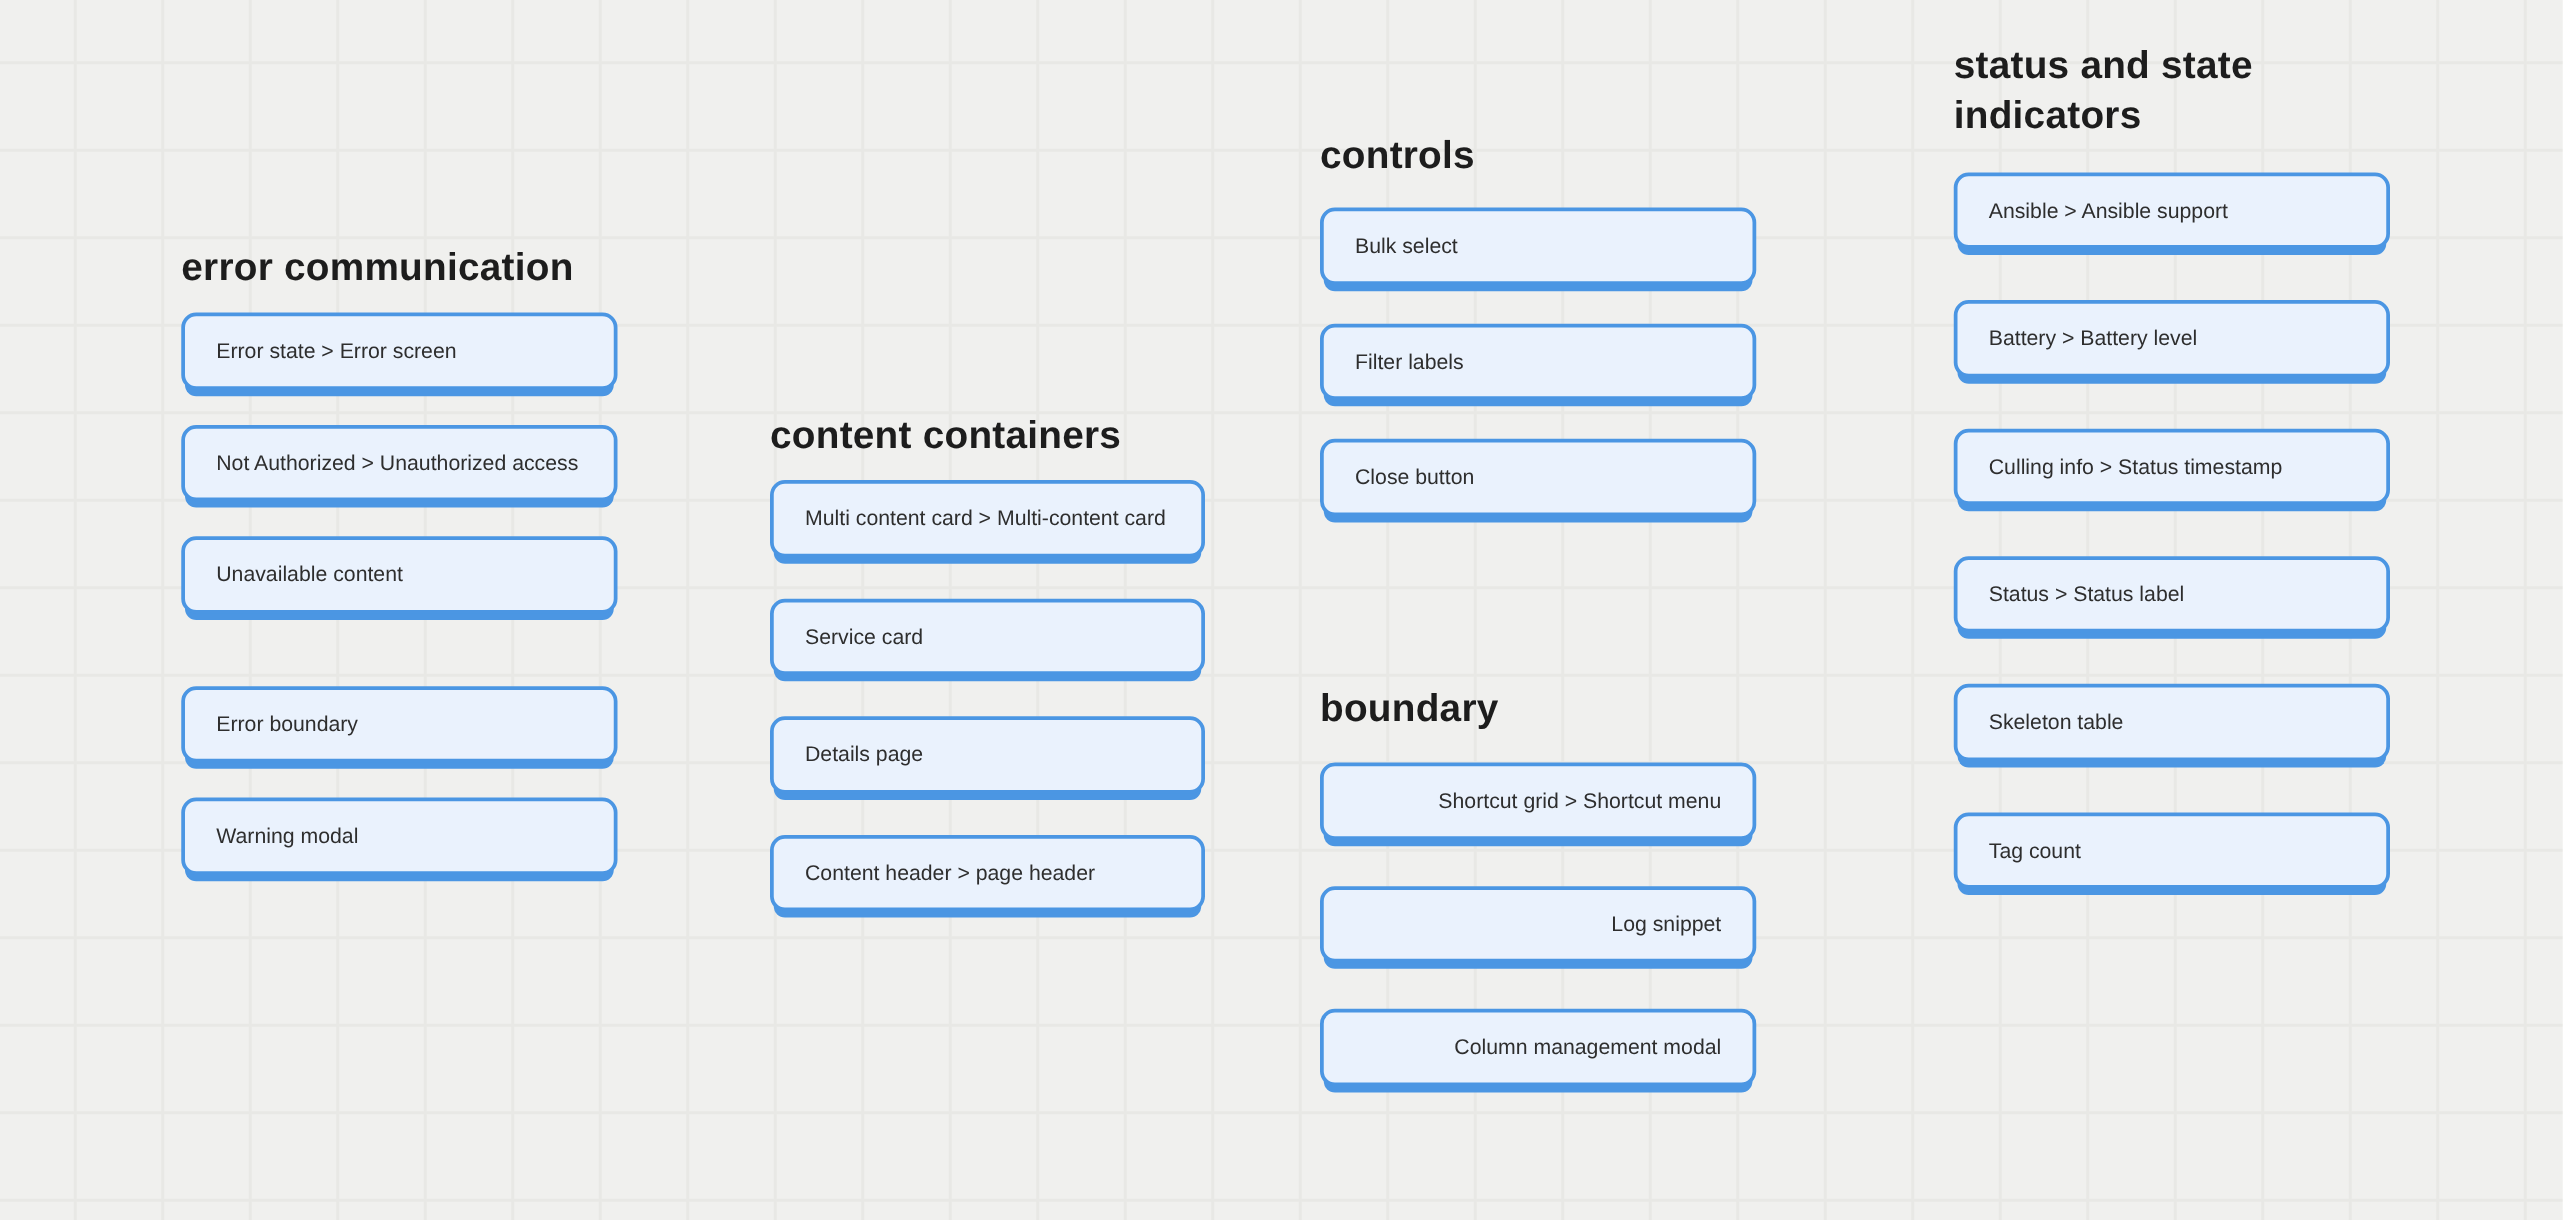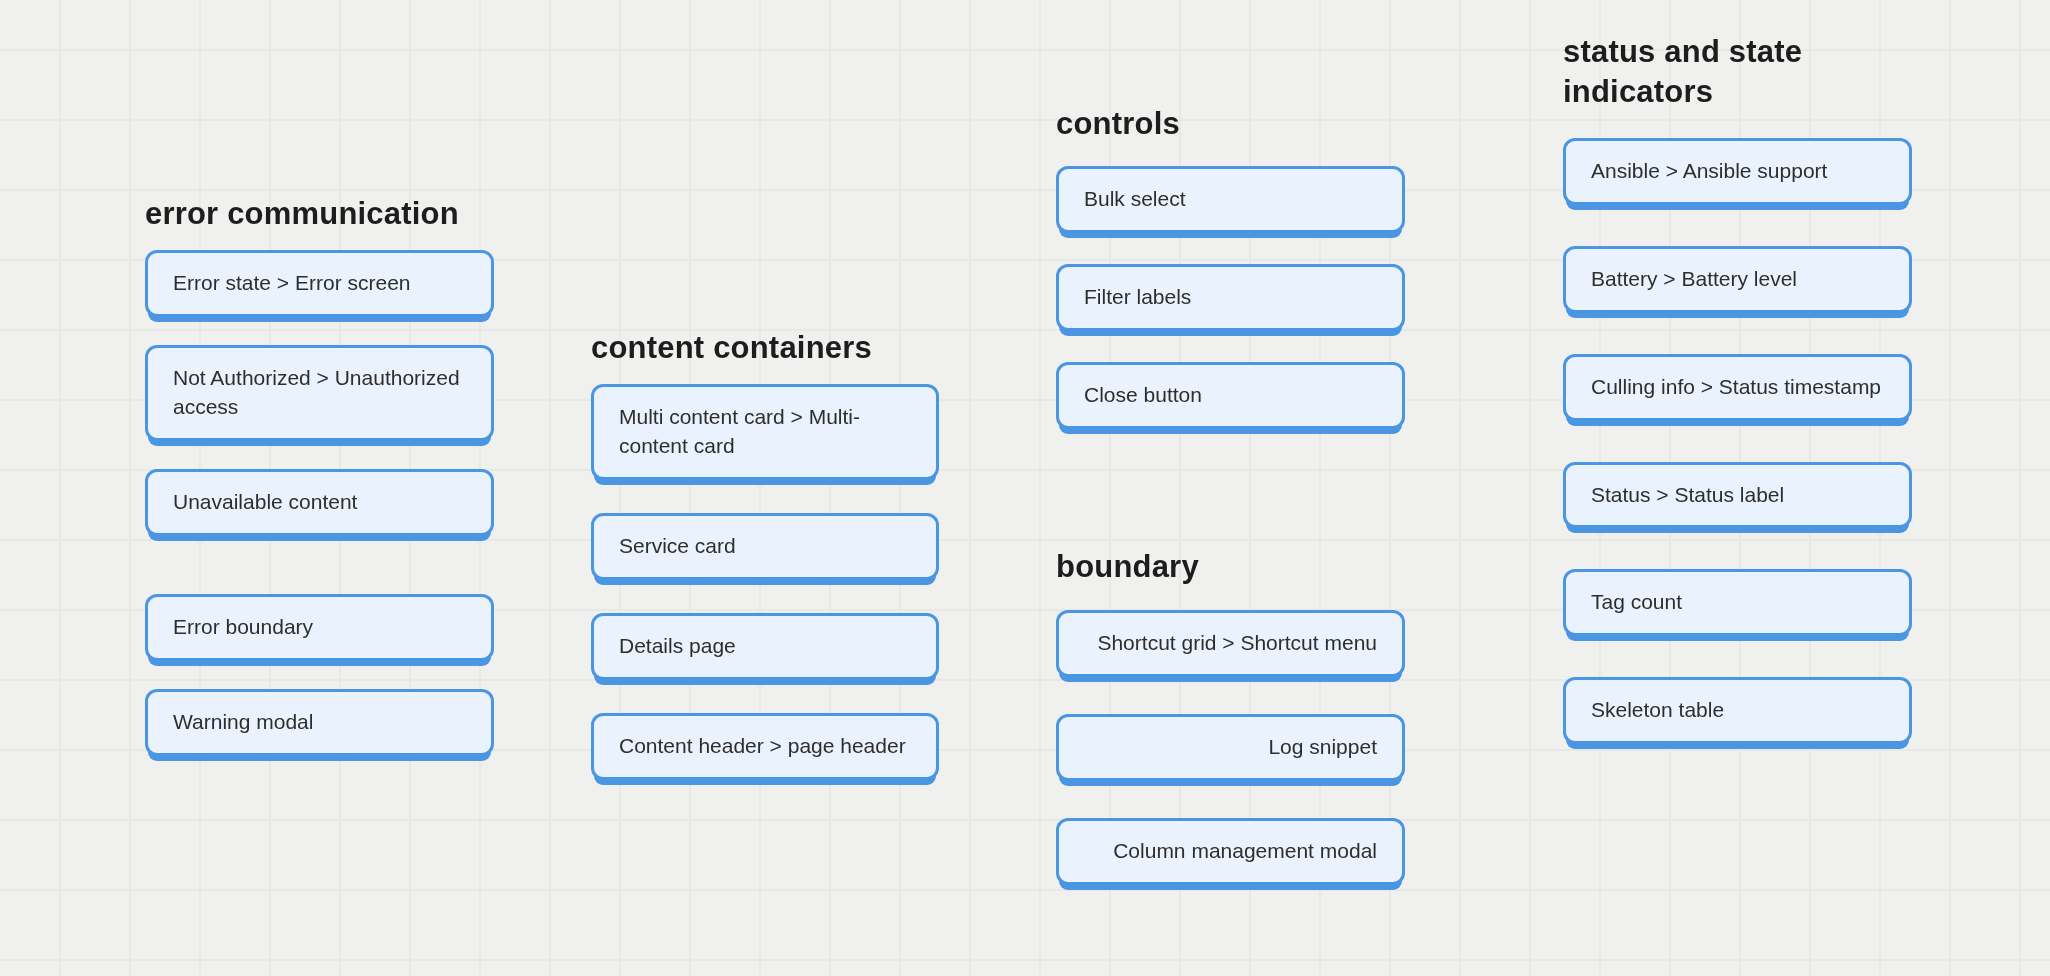--- a/index.html
+++ b/index.html
@@ -38,28 +38,28 @@
     display: block;
   }
   .card {
     box-sizing: border-box;
     width: 100%;
     background: #eaf2fd;
     border: 3px solid #4b96e3;
     border-radius: 12px;
     box-shadow: 0 8px 0 -3px #4b96e3;
     padding: 16px 25px;
-    font-size: 21px;
+    font-size: 17px;
     line-height: 1.38;
     color: #2e2e2e;
     cursor: pointer;
   }
   
   .g-errors   { left: 145px;  top: 194px; width: 349px; }
-  .g-content  { left: 591px;  top: 328px; width: 348px; }
+  .g-content  { left: 616px;  top: 328px; width: 348px; }
   .g-controls { left: 1056px; top: 104px; width: 349px; }
   .g-helpers  { left: 1056px; top: 547px; width: 349px; }
   .g-status   { left: 1563px; top: 32px;  width: 349px; }
 
   .g-errors   h2 { margin-bottom: 16px; }
   .g-content  h2 { margin-bottom: 16px; }
   .g-controls h2 { margin-bottom: 22px; }
   .g-helpers  h2 { margin-bottom: 23px; }
   .g-status   h2 { margin-bottom: 25px; }
 
@@ -116,18 +116,18 @@
       </div>
   </section>
 
   <section class="group g-status">
     <h2>status and state indicators</h2>
     <div class="cards">
         <div class="card">Ansible &gt; Ansible support</div>
         <div class="card">Battery &gt; Battery level</div>
         <div class="card">Culling info &gt; Status timestamp</div>
         <div class="card">Status &gt; Status label</div>
+        <div class="card">Skeleton table</div>
         <div class="card">Tag count</div>
-        <div class="card">Skeleton table</div>
       </div>
   </section>
 
 </div>
 
 </body></html>

